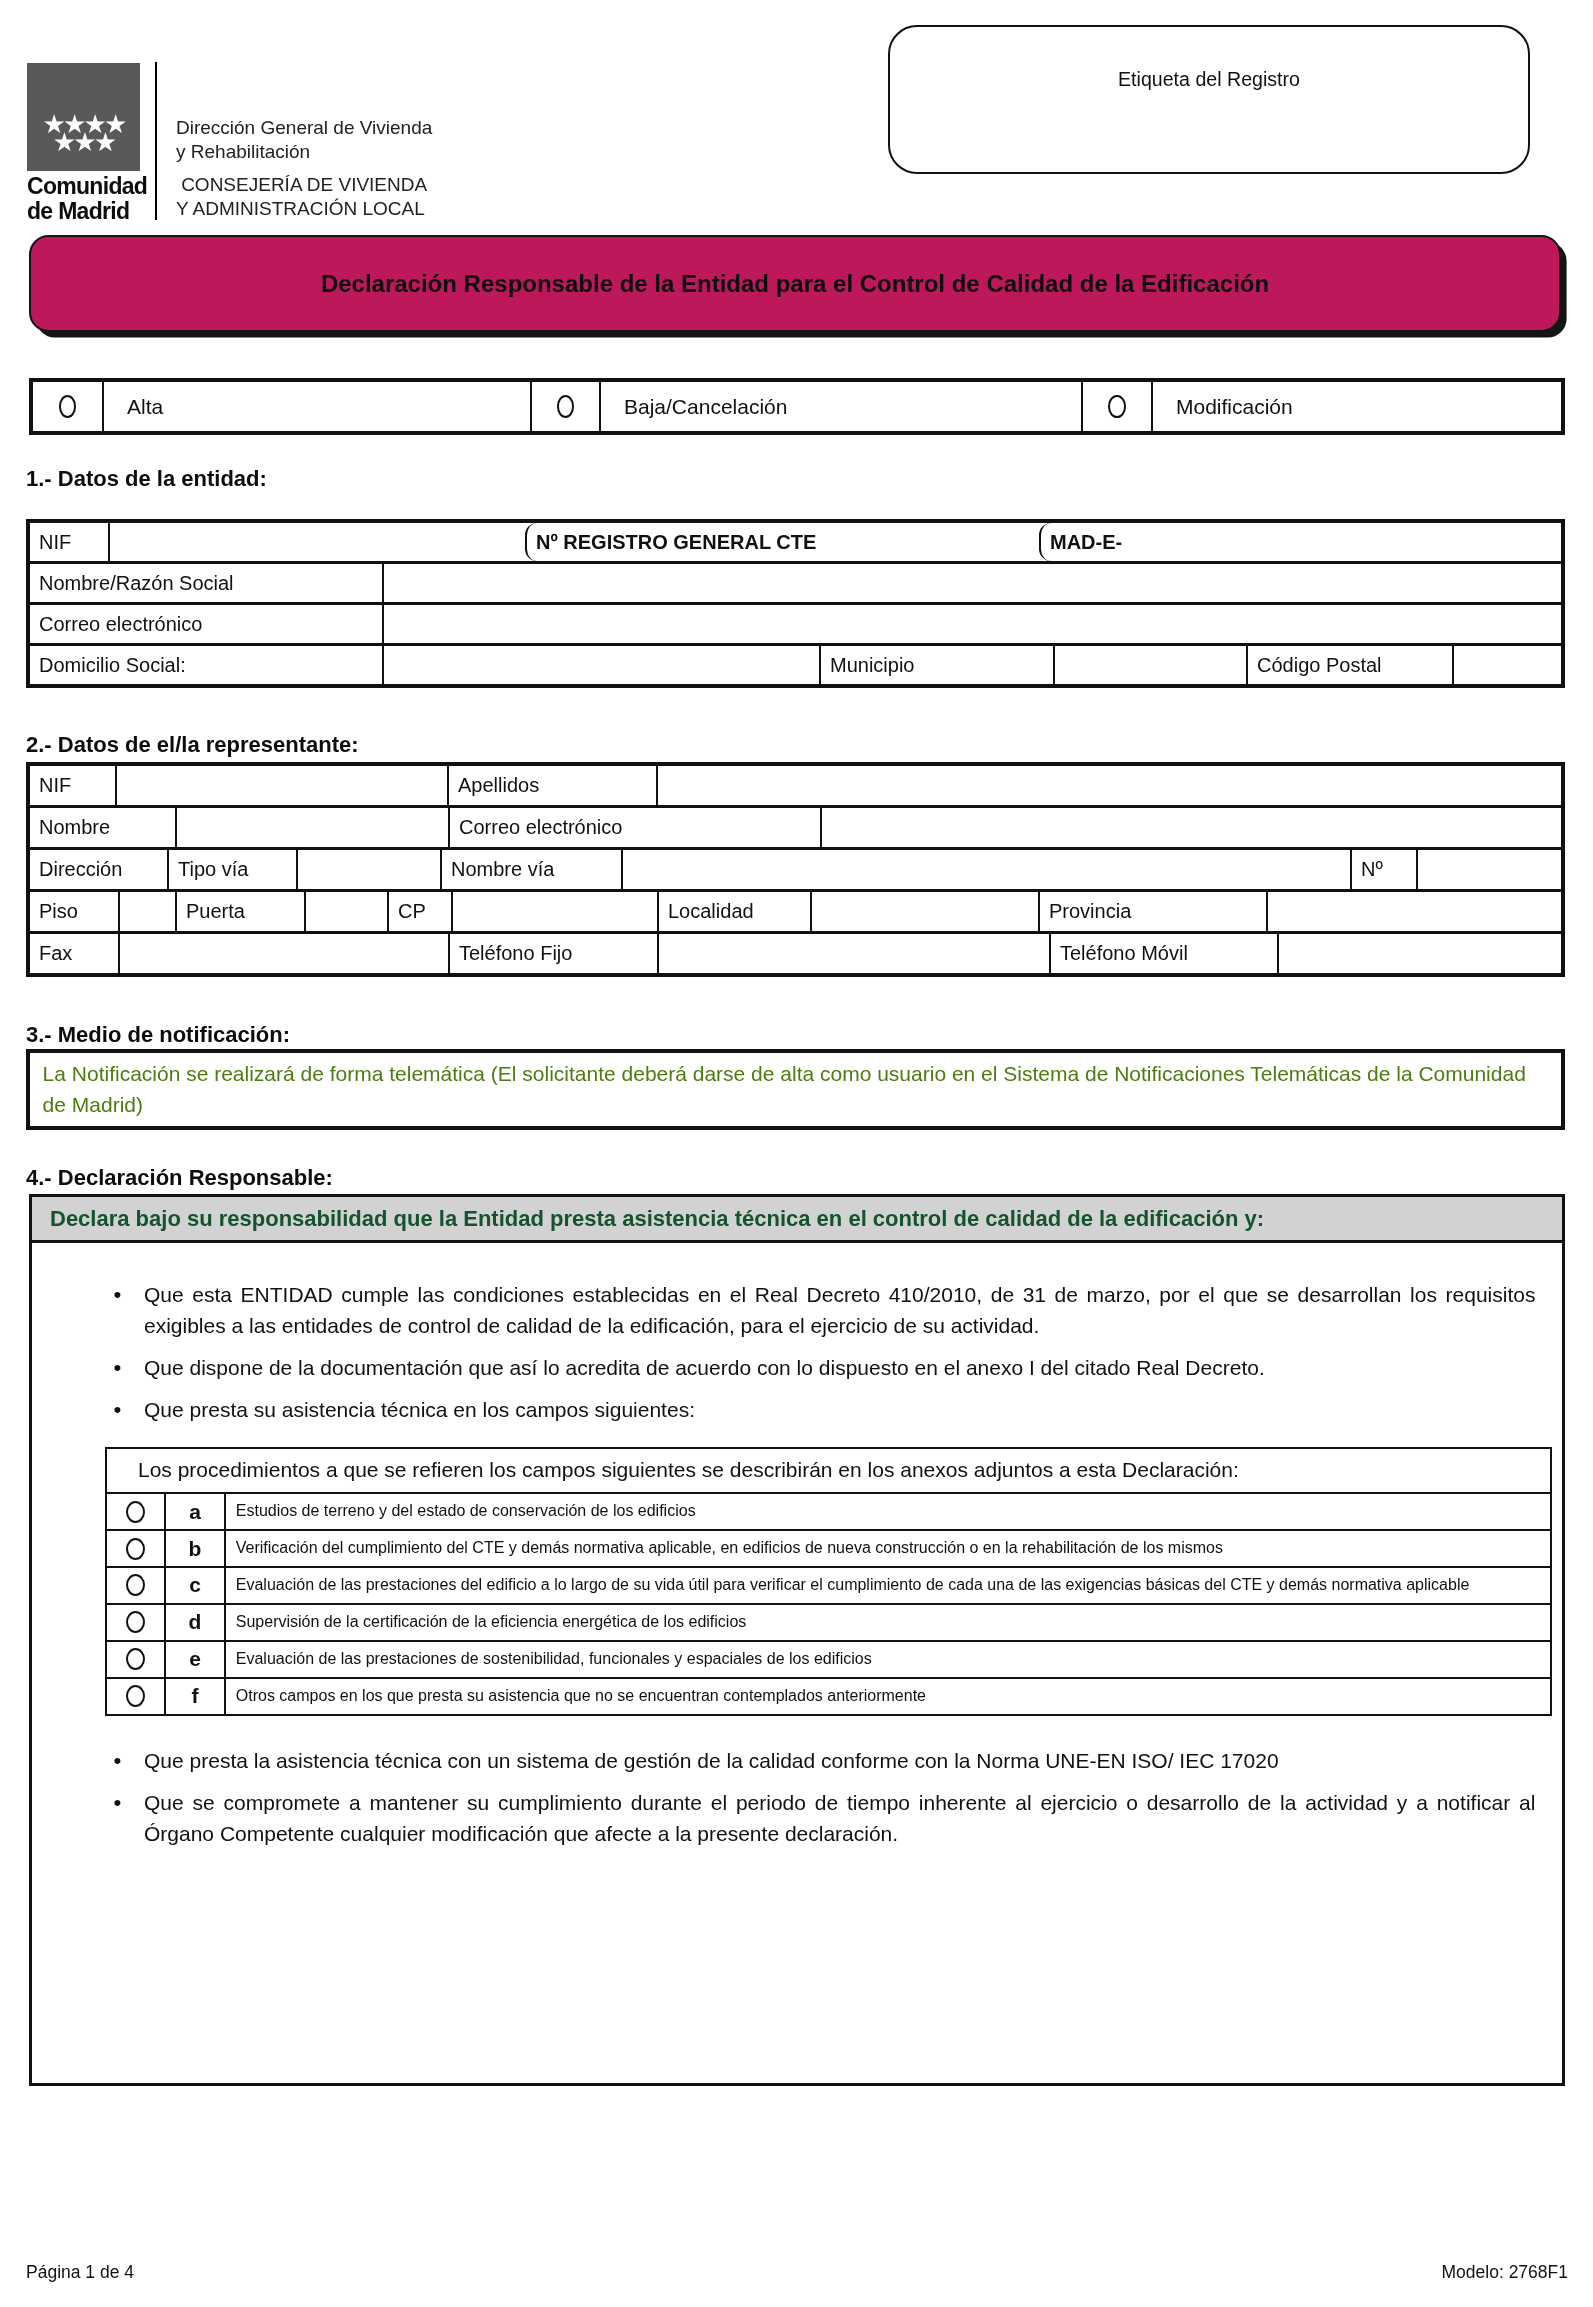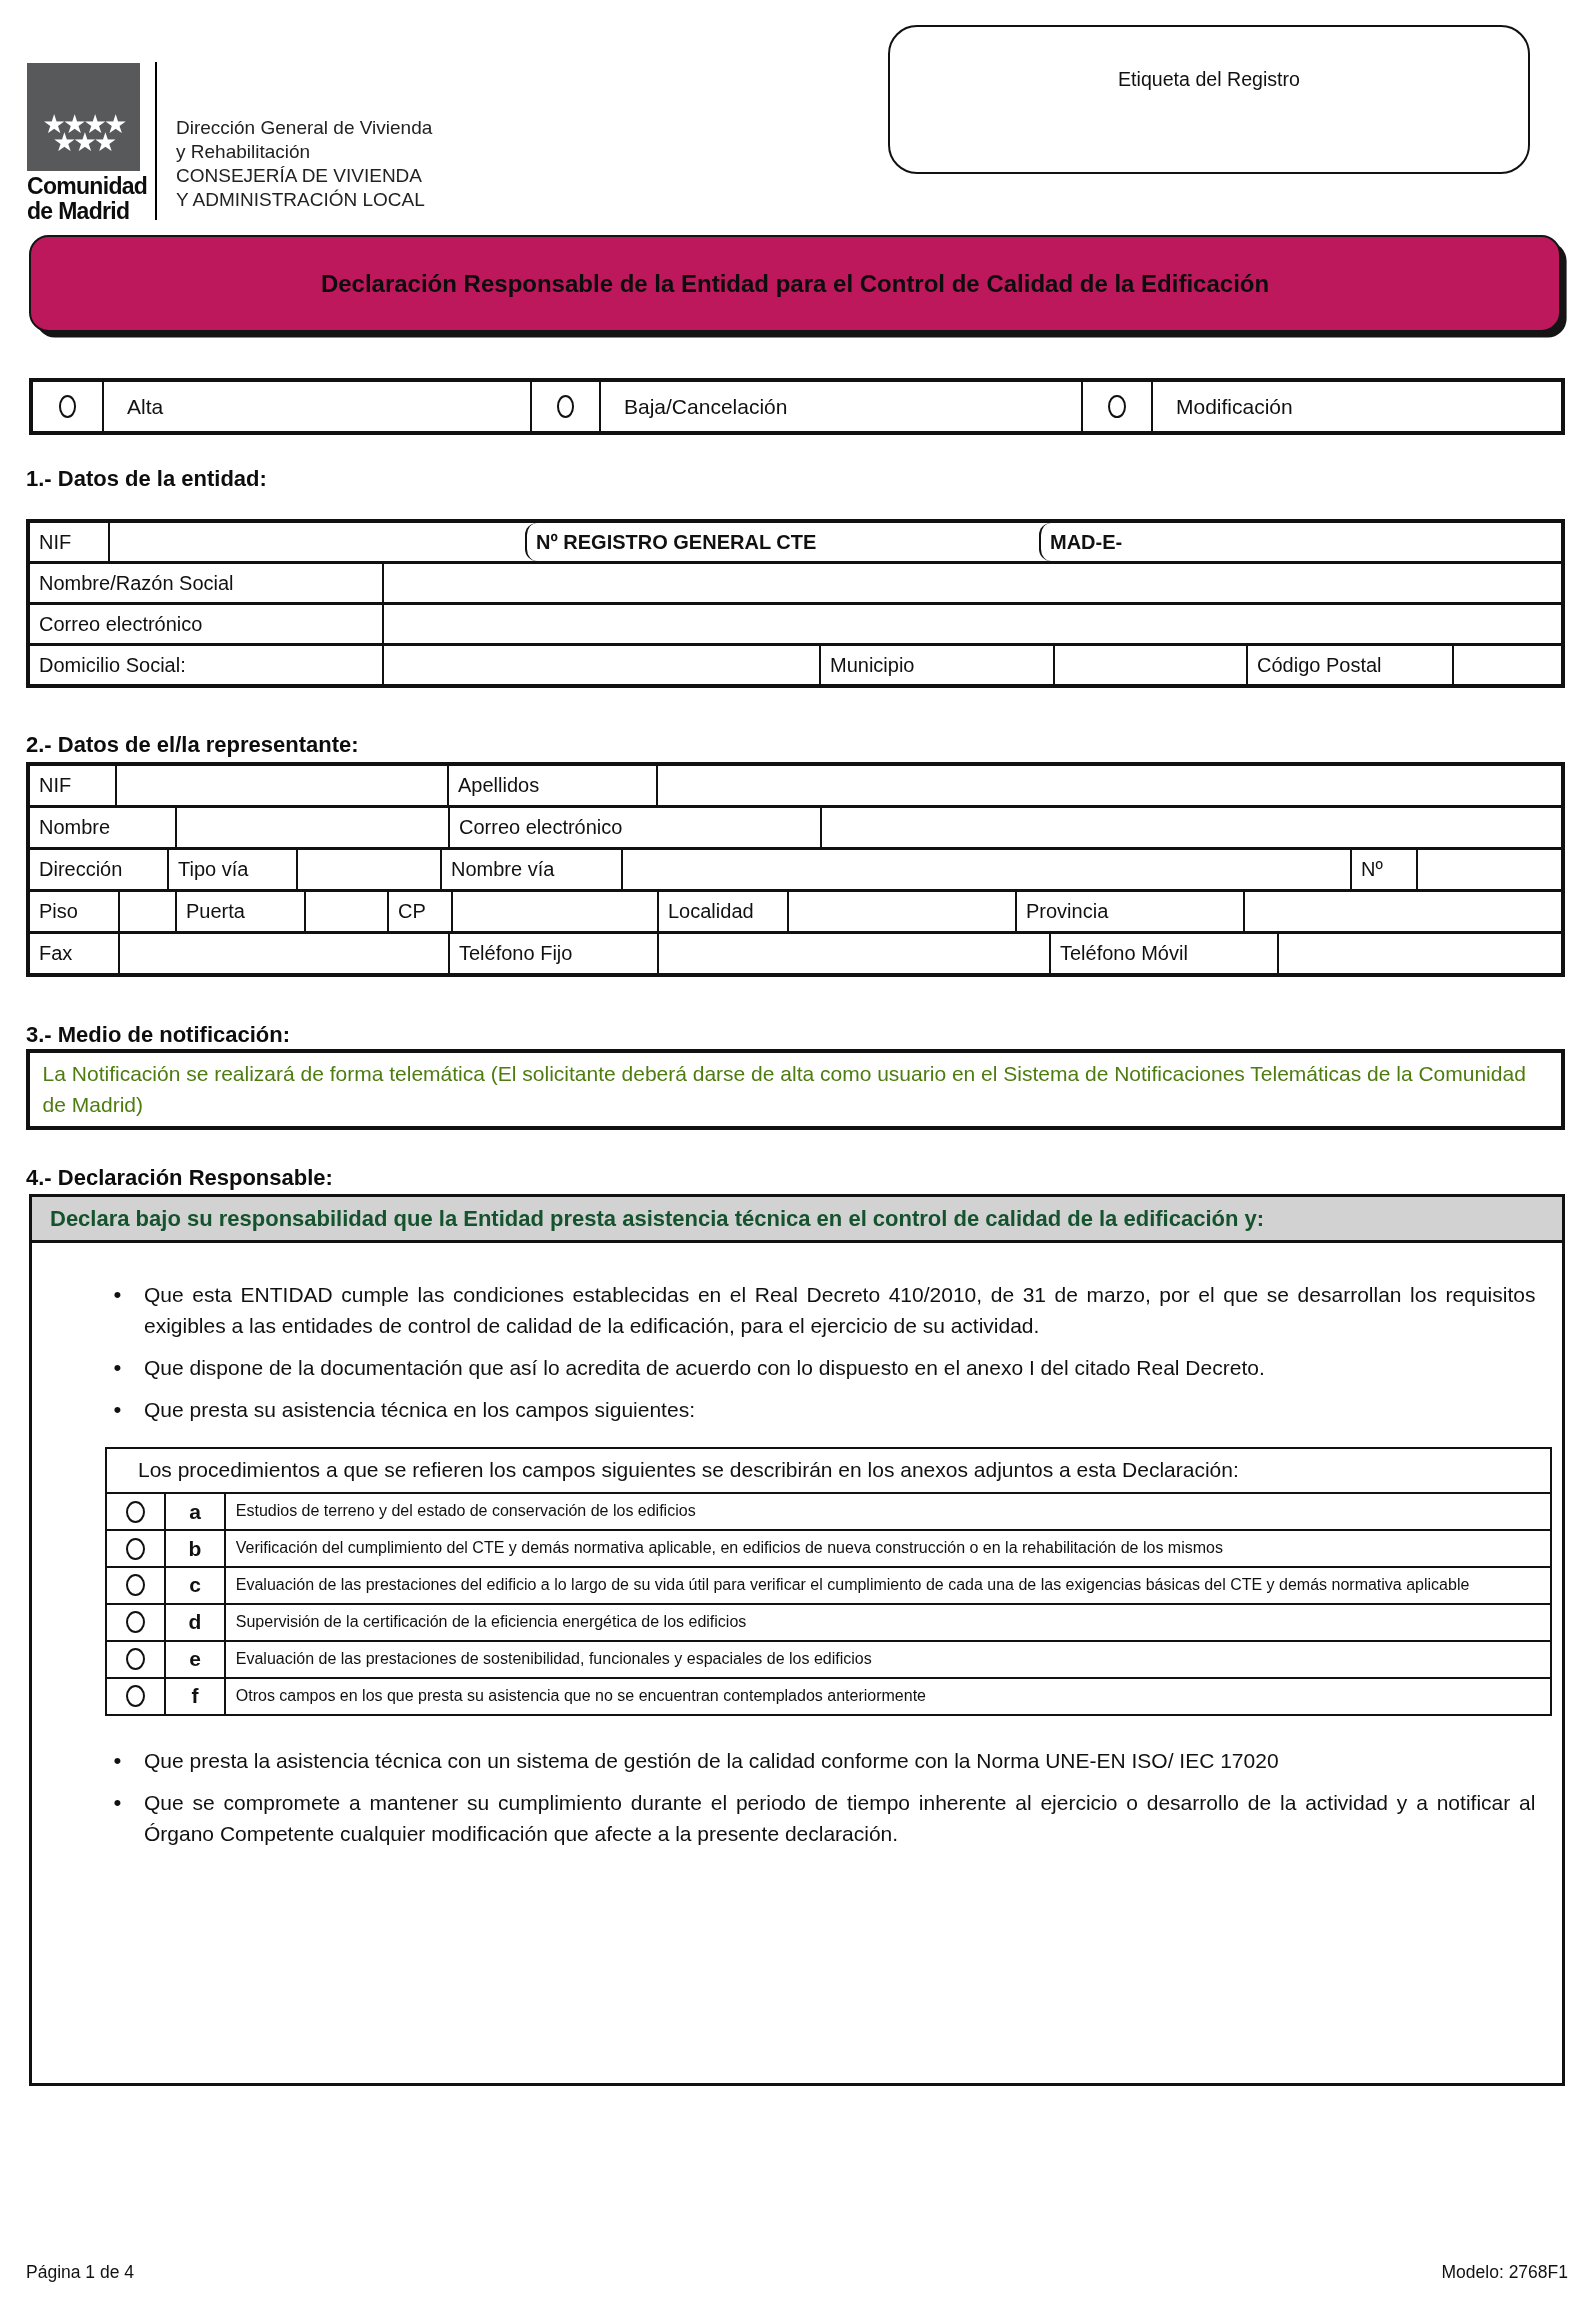--- a/index.html
+++ b/index.html
@@ -18,21 +18,21 @@
     align-items:center;padding-bottom:18px;box-sizing:border-box;
   }
   .stars-row{color:#ffffff;font-size:26px;line-height:19.6px;letter-spacing:-2.8px;text-align:center;}
   .stars-row.bottom{margin-top:-1.4px;}
   .brand{
     position:absolute;left:27px;top:174px;
     font-size:23px;font-weight:bold;line-height:25px;color:#0d0d0d;letter-spacing:-0.7px;
   }
   .hdr-divider{position:absolute;left:155px;top:62px;width:2.1px;height:158px;background:#000;}
   .org{position:absolute;left:176px;top:116px;font-size:19px;line-height:24px;color:#222;}
-  .org .gap{}
+  .org .gap{margin-top:9px;text-align:center;}
   .registry-box{
     position:absolute;left:888px;top:24.5px;width:642px;height:149px;
     border:2.8px solid #111;border-radius:29px;box-sizing:border-box;
     text-align:center;
   }
   .registry-box span{display:inline-block;margin-top:41px;font-size:19.6px;color:#111;}
   
   .banner{
     position:absolute;left:29px;top:235px;width:1532px;height:97px;
     background:#be185d;border:2.8px solid #141414;border-radius:19.6px;
@@ -213,21 +213,21 @@
       <div class="cell lab" style="width:66px">Nº</div>
       <div class="cell grow"></div>
     </div>
     <div class="t-row">
       <div class="cell lab first" style="width:88px">Piso</div>
       <div class="cell" style="width:57px"></div>
       <div class="cell lab" style="width:129px">Puerta</div>
       <div class="cell" style="width:83px"></div>
       <div class="cell lab" style="width:64px">CP</div>
       <div class="cell" style="width:206px"></div>
-      <div class="cell lab" style="width:130px">Localidad</div>
+      <div class="cell lab" style="width:153px">Localidad</div>
       <div class="cell" style="width:228px"></div>
       <div class="cell lab" style="width:228px">Provincia</div>
       <div class="cell grow"></div>
     </div>
     <div class="t-row">
       <div class="cell lab first" style="width:88px">Fax</div>
       <div class="cell" style="width:330px"></div>
       <div class="cell lab" style="width:209px">Teléfono Fijo</div>
       <div class="cell" style="width:392px"></div>
       <div class="cell lab" style="width:228px">Teléfono Móvil</div>

